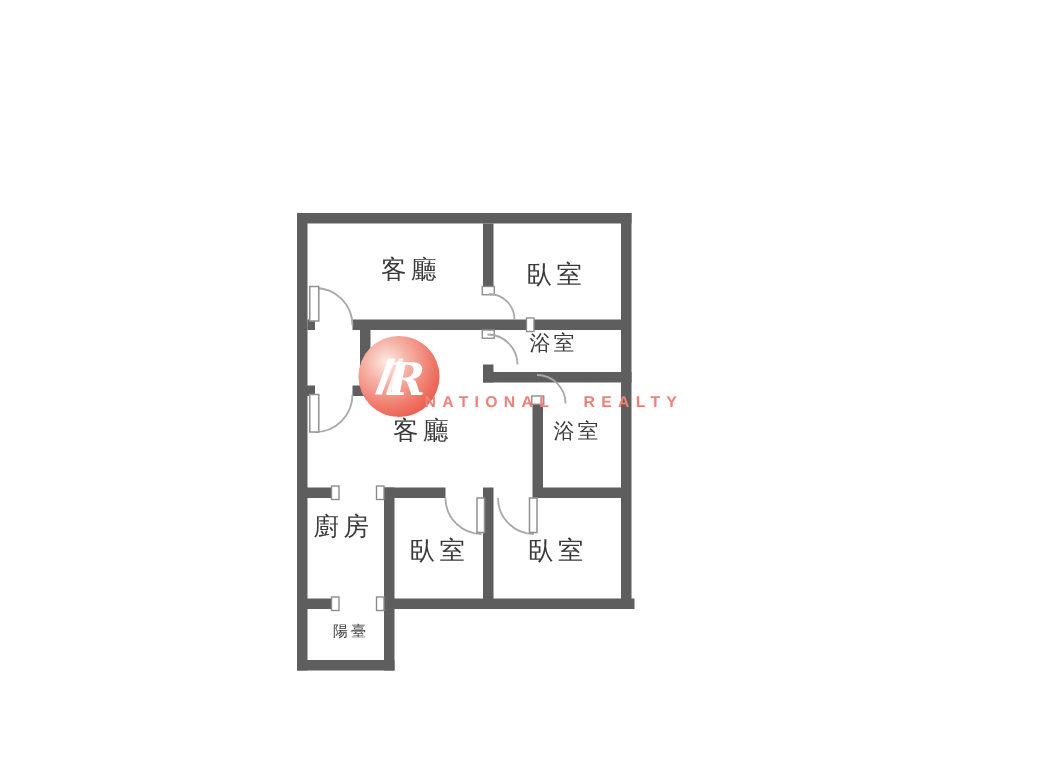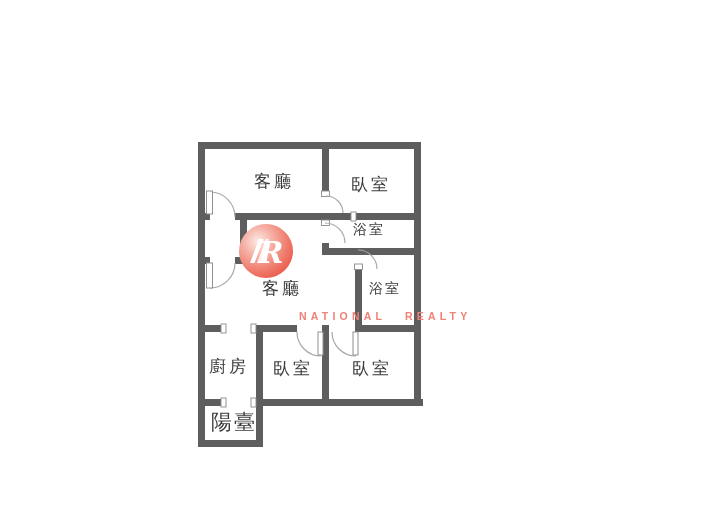--- a/index.html
+++ b/index.html
@@ -14,35 +14,35 @@
     font-size:17px;
     letter-spacing:3px;
     white-space:nowrap;
     line-height:1;
   }
   .lbl-living-upper{left:274px;top:181px;}
   .lbl-bedroom-upper{left:371px;top:184px;}
   .lbl-bath-upper{left:369px;top:229px;font-size:14px;letter-spacing:2px;}
   .lbl-bath-lower{left:385px;top:288px;font-size:14px;letter-spacing:2px;}
   .lbl-living-lower{left:282px;top:288px;}
-  .lbl-kitchen{left:229px;top:366px;}
+  .lbl-kitchen{left:229px;top:352px;}
   .lbl-bedroom-mid{left:293px;top:368px;}
   .lbl-bedroom-right{left:372px;top:368px;}
-  .lbl-balcony{left:234px;top:422px;font-size:21px;letter-spacing:2px;}
+  .lbl-balcony{left:234px;top:422px;font-size:10px;letter-spacing:2px;}
   .watermark{position:absolute;left:0;top:0;width:701px;height:506px;pointer-events:none;}
   .brand-zh{
     position:absolute;left:292px;top:233px;
     font-size:32px;font-weight:900;line-height:1;
     color:#e8423a;letter-spacing:0px;white-space:nowrap;
     text-shadow:1px 1px 0 rgba(255,214,206,0.55);
   }
   .brand-en{
-    position:absolute;left:299px;top:263px;
+    position:absolute;left:283px;top:263px;
     font-size:10.5px;font-weight:bold;line-height:1;
-    color:#ef8177;letter-spacing:4.2px;word-spacing:12px;white-space:nowrap;margin-top:48px;
+    color:#ef8177;letter-spacing:4.2px;word-spacing:12px;white-space:nowrap;
   }
   .logo-badge{position:absolute;left:238px;top:223px;}
 </style>
 </head>
 <body>
 
 <div class="stage">
 
   <svg class="plan-svg" width="701" height="506" viewBox="0 0 701 506">
 

